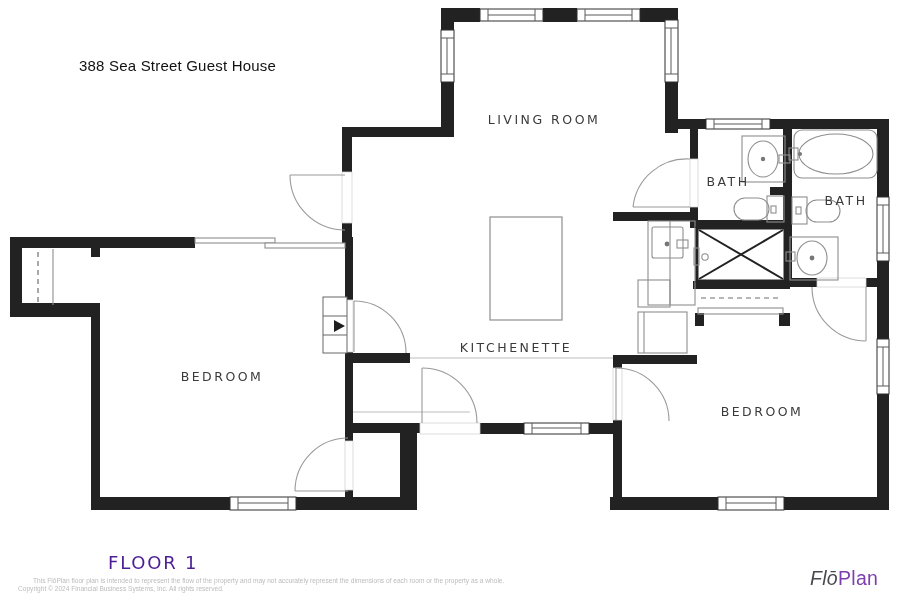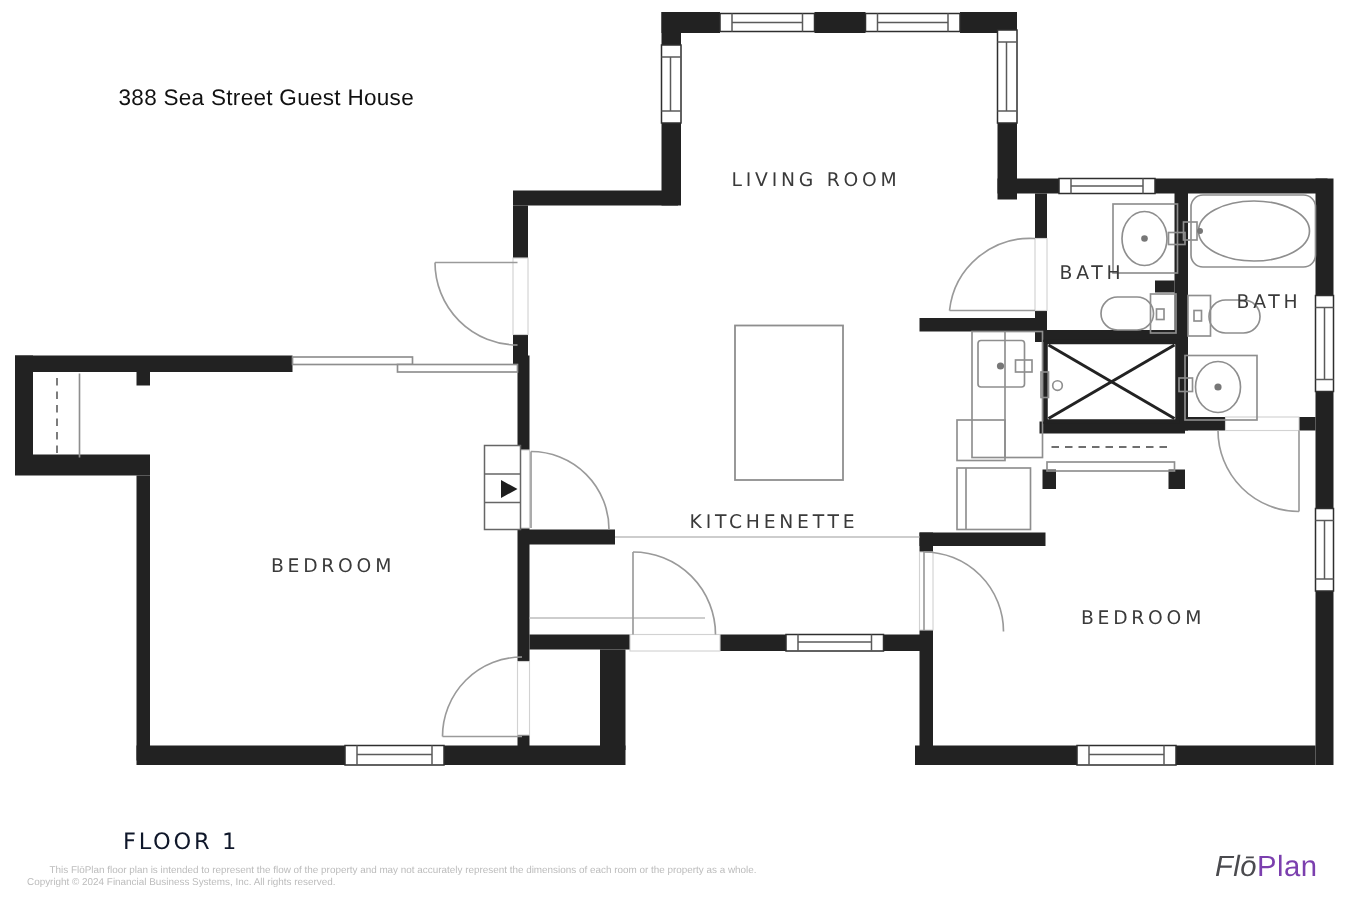--- a/index.html
+++ b/index.html
@@ -14,21 +14,21 @@
   .fxn{fill:none;stroke:var(--fixture,#8e8e8e);stroke-width:1.1;}
   .door{fill:none;stroke:var(--door,#9a9a9a);stroke-width:1.1;}
   .dash{fill:none;stroke:#6f6f6f;stroke-width:1.2;stroke-dasharray:5 4;}
   .thinline{stroke:#bdbdbd;stroke-width:1;fill:none;}
   .shower{fill:#ffffff;stroke:var(--wall,#222);stroke-width:3;}
   .showerx{stroke:var(--wall,#222);stroke-width:2;fill:none;}
   .roomlabel{font-family:"DejaVu Sans", sans-serif;font-size:12.5px;
              letter-spacing:2.5px;fill:var(--label,#3a3a3a);text-anchor:middle;}
   #page-title{position:absolute;left:79px;top:57px;font-size:15px;font-weight:normal;
               color:#111;letter-spacing:.2px;}
-  #floor-label{position:absolute;left:82px;top:552px;font-size:15px;color:#0f172a;
+  #floor-label{position:absolute;left:108px;top:552px;font-size:18px;color:#4c1d95;
                letter-spacing:1.8px;font-family:"DejaVu Sans", sans-serif;}
   #footer-text{position:absolute;left:18px;top:577px;font-size:6.6px;line-height:7.6px;
                color:var(--footer-text,#bcbcbc);width:520px;}
   #footer-text .l1{margin-left:15px;}
   #brand-logo{position:absolute;left:810px;top:567px;font-size:19.5px;
               letter-spacing:.3px;font-weight:500;}
   #brand-logo .pfx{color:var(--logo-prefix,#4a4a4e);font-style:italic;}
   #brand-logo .sfx{color:var(--logo-suffix,#7b3fae);}
 </style>
 </head>

